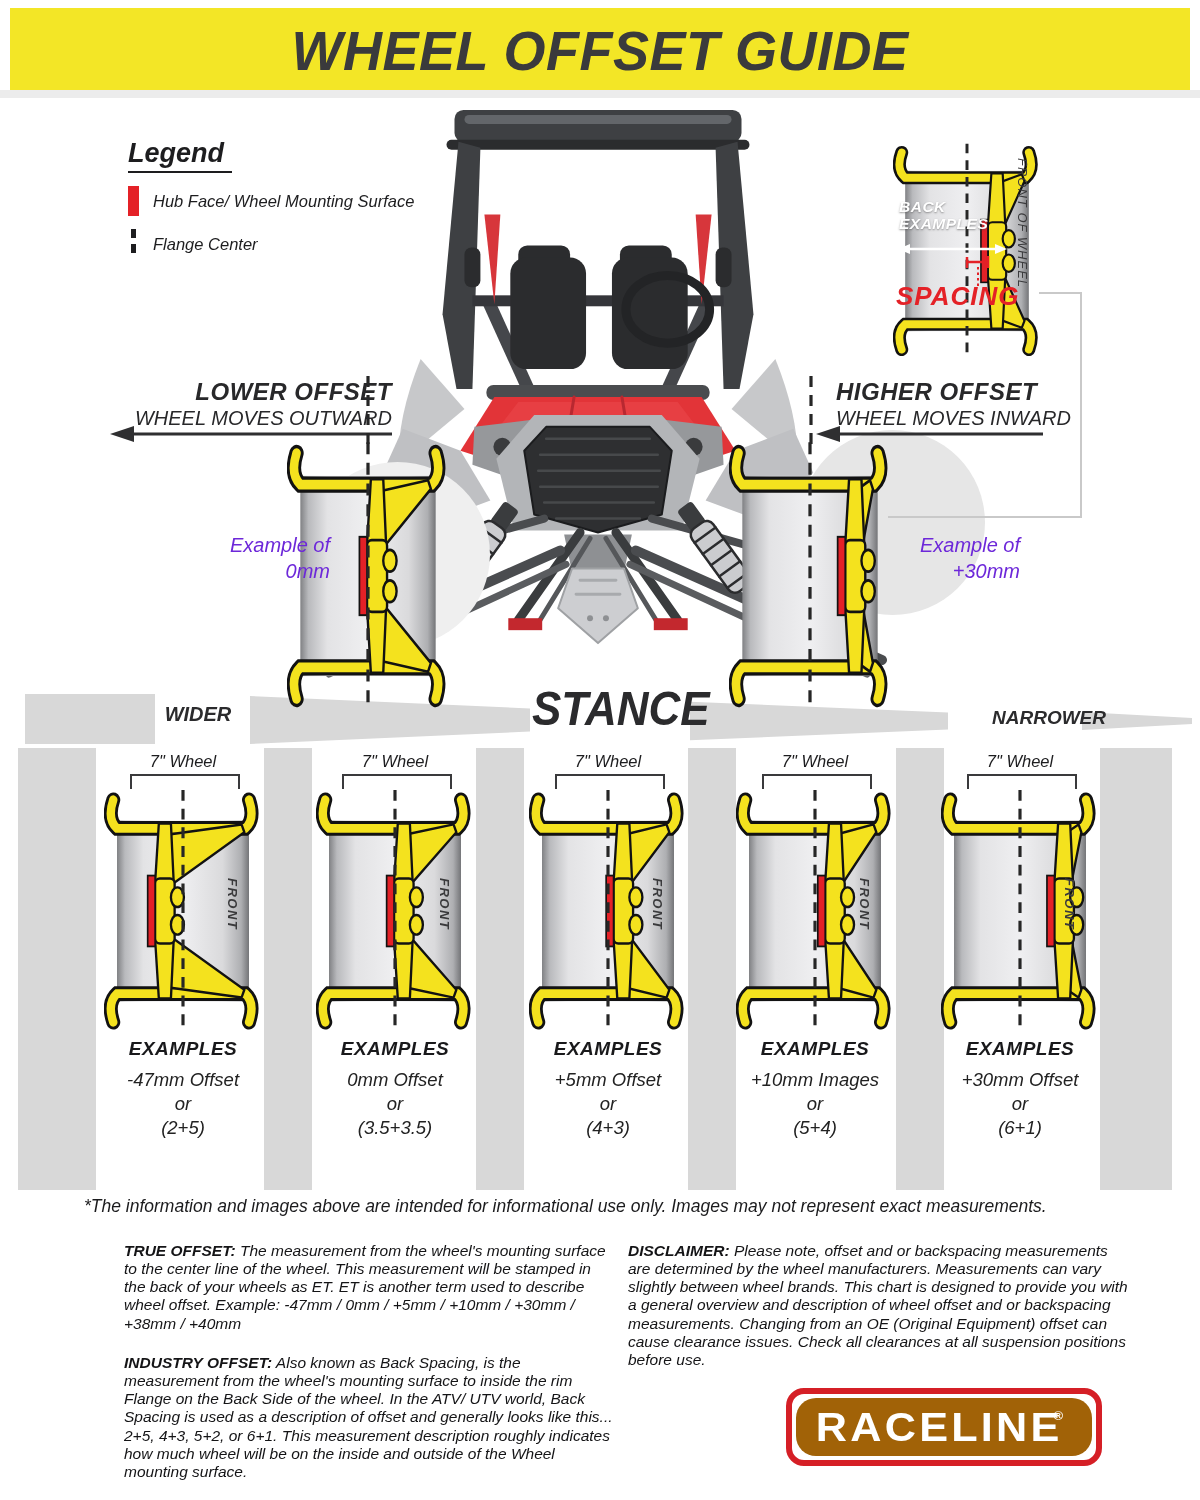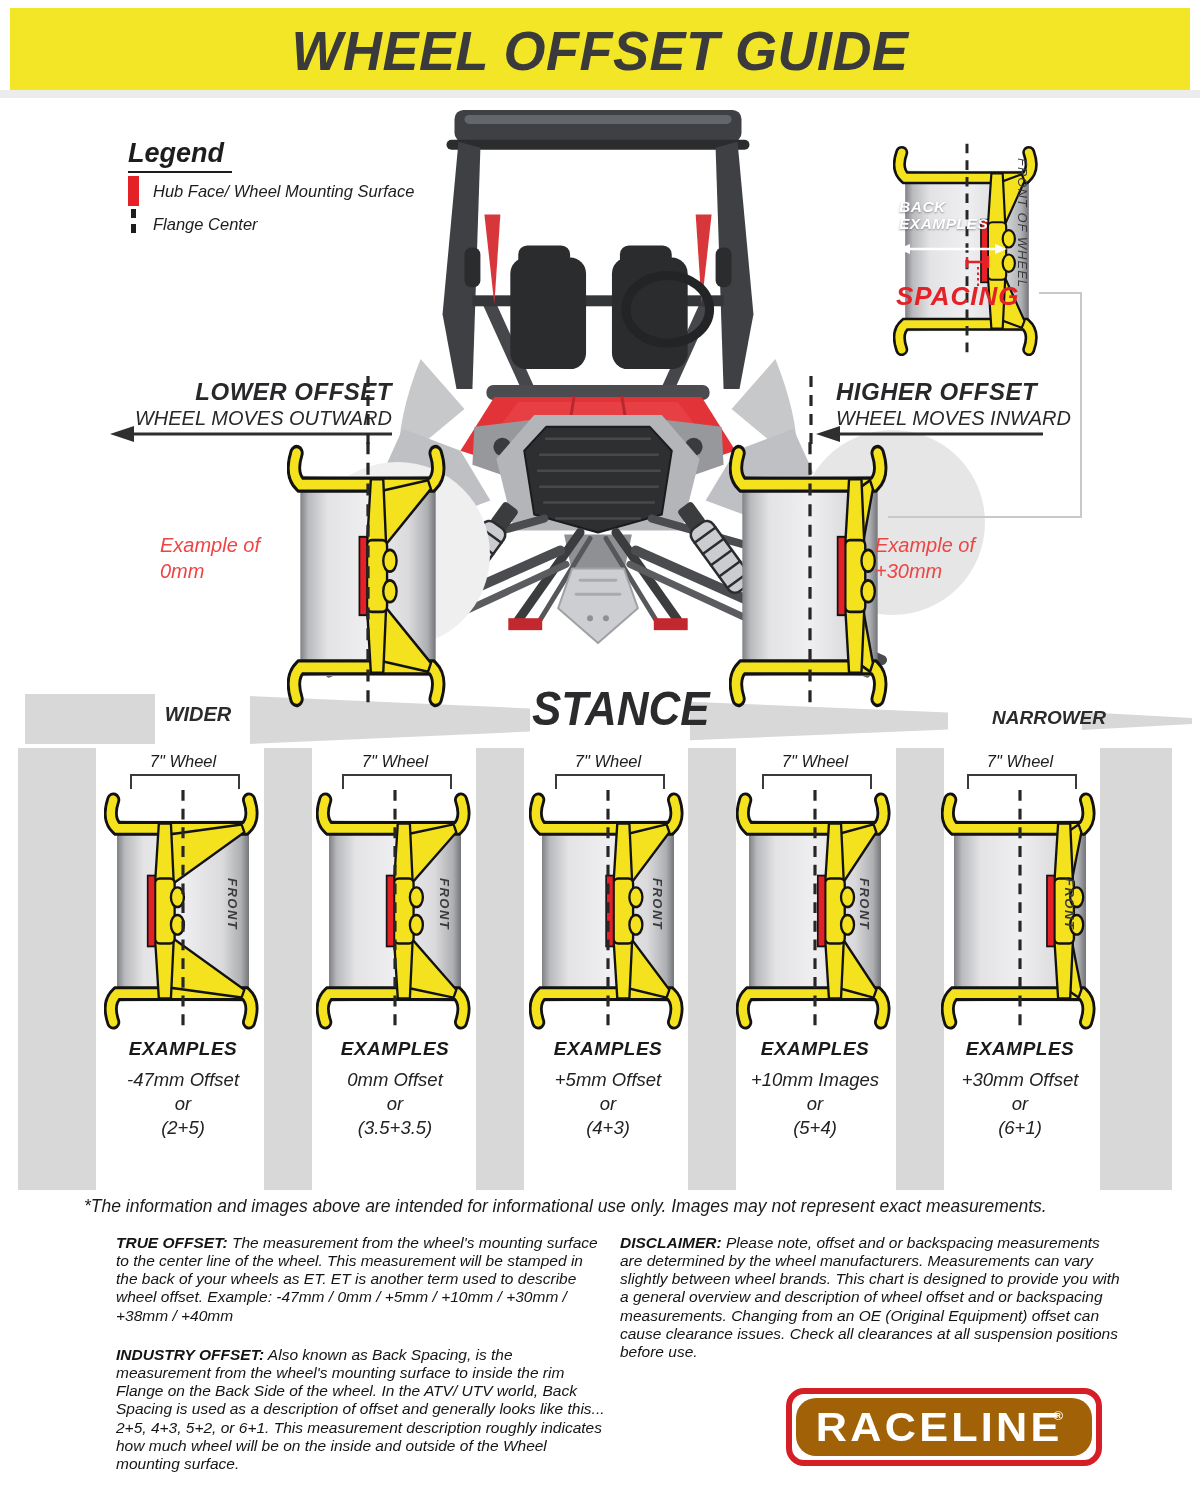--- a/index.html
+++ b/index.html
@@ -10,21 +10,21 @@
   
   .banner{left:10px;top:8px;width:1180px;height:82px;background:#F3E626;z-index:4;}
   .banner-title{width:100%;text-align:center;line-height:84px;font-size:54px;font-weight:800;
        font-style:italic;color:#3A3A3C;letter-spacing:0.5px;transform:scaleY(1.04);}
   .banner-under{left:0;top:90px;width:1200px;height:8px;background:#ECECEC;z-index:0;}
 
   
   .legend{left:128px;top:138px;z-index:6;}
   .legend-title{display:inline-block;font-size:27px;font-style:italic;font-weight:700;color:#1d1d1f;
        border-bottom:2.5px solid #1d1d1f;padding:0 8px 2px 0;}
-  .legend-row{display:flex;align-items:center;margin-top:3px;}
+  .legend-row{display:flex;align-items:center;margin-top:13px;}
   .swatch-hub{width:11px;height:30px;background:#E42127;margin-right:14px;flex:none;}
   .swatch-center{width:5px;height:30px;margin:0 17px 0 3px;flex:none;
        background:repeating-linear-gradient(180deg,#1d1d1f 0 9px,transparent 9px 15px);}
   .legend-label{font-size:16.5px;font-style:italic;color:#1d1d1f;white-space:nowrap;}
 
   
   .vehicle{left:368px;top:100px;width:460px;height:578px;z-index:1;overflow:visible;}
   .circ{border-radius:50%;z-index:2;}
   .circ-l{left:305px;top:462px;width:185px;height:185px;background:#EFEFEF;}
   .circ-r{left:800px;top:430px;width:185px;height:185px;background:#E6E6E6;}
@@ -38,21 +38,21 @@
   .overlay{left:0;top:0;width:1200px;height:1500px;z-index:5;pointer-events:none;}
 
   
   .dir-title{font-size:24px;font-weight:800;font-style:italic;color:#28282A;letter-spacing:.5px;z-index:6;}
   .dir-sub{font-size:20px;font-style:italic;color:#28282A;z-index:6;}
   .lower-title{left:90px;top:378px;width:302px;text-align:right;}
   .lower-sub{left:60px;top:407px;width:332px;text-align:right;}
   .higher-title{left:836px;top:378px;width:320px;}
   .higher-sub{left:836px;top:407px;width:320px;}
 
-  .ex-label{font-size:20px;font-style:italic;color:#ef4444;text-align:left;line-height:26px;z-index:6;}
+  .ex-label{font-size:20px;font-style:italic;color:#6d28d9;text-align:right;line-height:26px;z-index:6;}
   .ex-left{left:160px;top:532px;width:170px;}
   .ex-right{left:875px;top:532px;width:145px;}
 
   
   .backspacing{left:899px;top:198px;width:100px;color:#fff;font-size:15.5px;font-weight:800;
        font-style:italic;line-height:1.12;letter-spacing:.5px;z-index:6;text-shadow:0 1px 2px rgba(70,70,70,.55);}
   .offset-label{left:896px;top:281px;font-size:26px;font-weight:800;font-style:italic;color:#E42127;
        letter-spacing:1px;z-index:6;}
   .rot{transform:rotate(90deg);transform-origin:left top;white-space:nowrap;z-index:6;}
   .front-of-wheel{left:1030px;top:158px;font-size:13px;font-style:italic;color:#3A3A3C;letter-spacing:1px;}
@@ -83,21 +83,21 @@
   .size-label{top:752px;width:158px;text-align:center;font-size:16.5px;font-style:italic;color:#1d1d1f;z-index:4;}
   .bracket{top:774px;width:106px;height:13px;border:2px solid #3A3A3C;border-bottom:none;z-index:4;}
   .bk0{left:130px;} .bk1{left:342px;} .bk2{left:555px;} .bk3{left:762px;} .bk4{left:967px;}
   .ex-block{top:1038px;width:210px;text-align:center;z-index:4;}
   .eb0{left:78px;} .eb1{left:290px;} .eb2{left:503px;} .eb3{left:710px;} .eb4{left:915px;}
   .ex-title{font-size:19px;font-weight:800;font-style:italic;color:#19191B;letter-spacing:.5px;margin-bottom:8px;}
   .ex-line{font-size:18.5px;font-style:italic;color:#222;line-height:24px;}
 
   
   .footnote{left:84px;top:1196px;width:1050px;font-size:17.5px;font-style:italic;color:#1B1B1D;z-index:4;}
-  .def{font-size:15.5px;font-style:italic;color:#141416;line-height:1.17;z-index:4;margin:8px;}
+  .def{font-size:15.5px;font-style:italic;color:#141416;line-height:1.17;z-index:4;margin:16px;}
   .def .term{font-weight:800;}
   .true-offset{left:108px;top:1226px;width:492px;}
   .industry-offset{left:108px;top:1338px;width:492px;}
   .disclaimer{left:612px;top:1226px;width:500px;}
 
   
   .logo-outer{left:786px;top:1388px;width:316px;height:78px;border:6px solid #D51F26;border-radius:18px;
        background:#ffffff;padding:4px;box-sizing:border-box;z-index:6;}
   .logo-inner{width:100%;height:100%;background:#a16207;border-radius:20px;display:flex;
        align-items:center;justify-content:center;color:#fff;box-sizing:border-box;}

